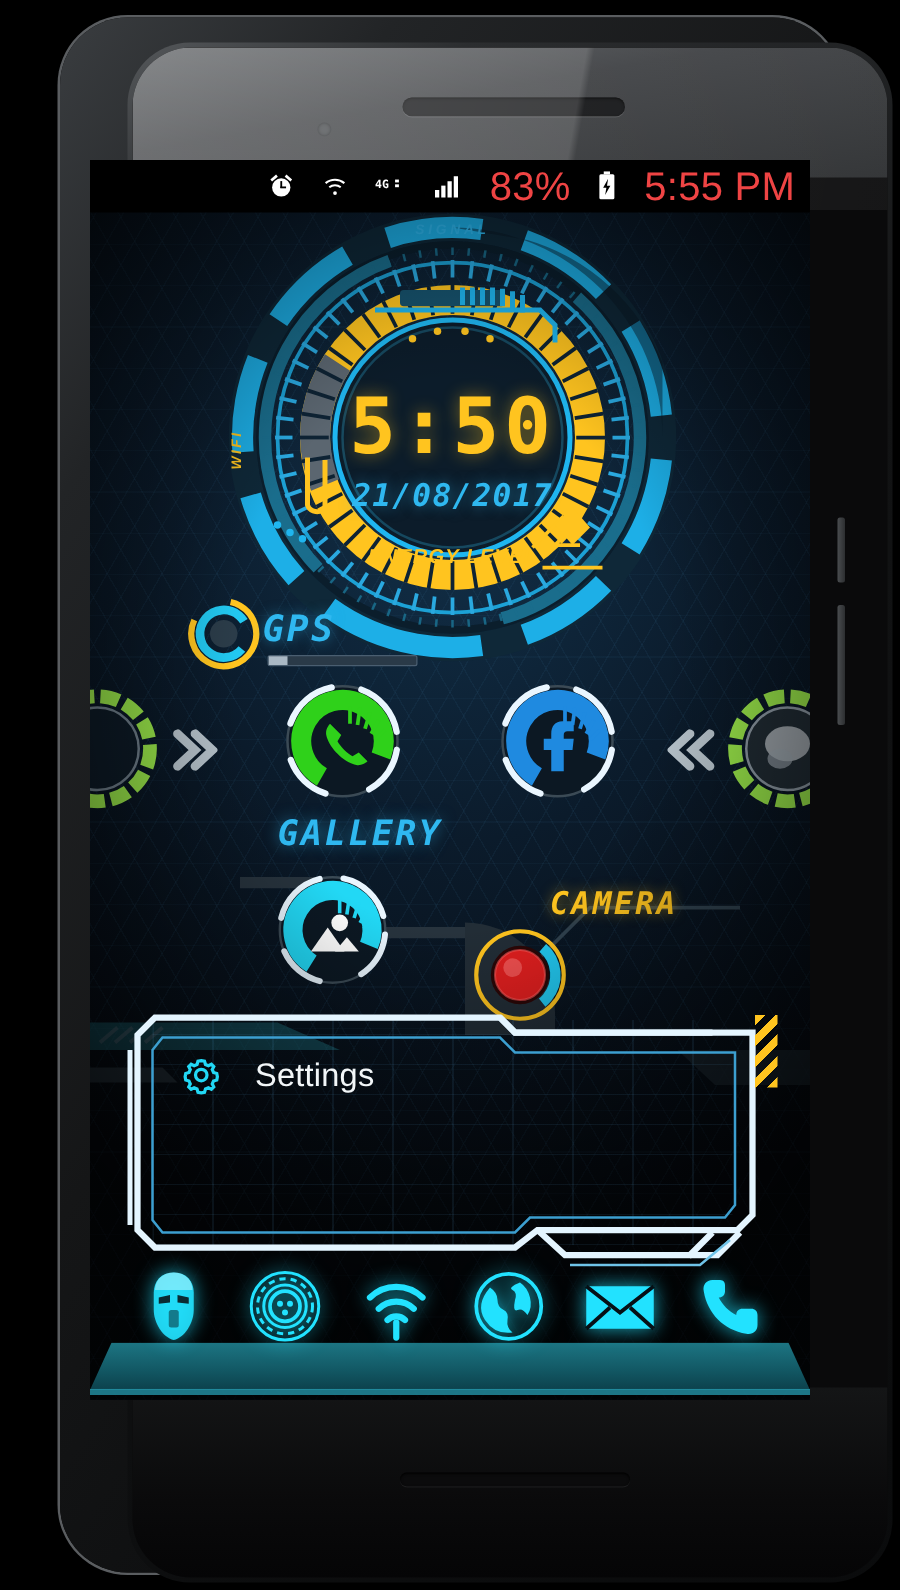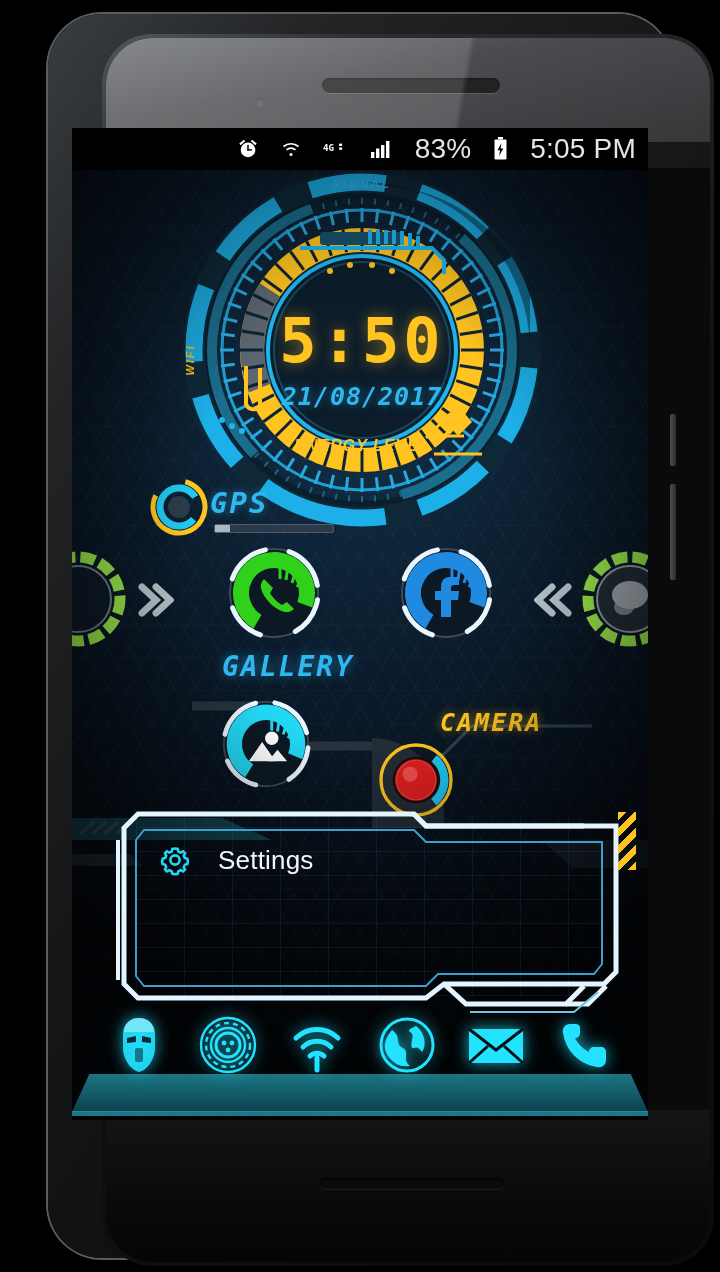--- a/index.html
+++ b/index.html
@@ -84,21 +84,21 @@
     position:absolute; inset:0;
     background:radial-gradient(ellipse 75% 55% at 50% 40%, rgba(0,0,0,0) 40%, rgba(0,0,0,.72) 100%);
   }
 
   
   .statusbar{
     position:absolute; left:0; top:0; width:100%; height:42px;
     background:#000; display:flex; align-items:center; justify-content:flex-end;
     padding-right:12px; gap:22px; z-index:40;
   }
-  .sb-txt{ color:#e5e5e5; font-size:28px; letter-spacing:.2px; }
+  .sb-txt{ color:#ef4444; font-size:32px; letter-spacing:.2px; }
   .sb-ico{ display:flex; align-items:center; }
   .sb-ico svg{ display:block; }
 
   
   .clockw{ position:absolute; left:110px; top:42px; width:360px; height:360px; }
   .clockw svg{ position:absolute; inset:0; }
   .lbl-signal{
     position:absolute; left:50%; top:8px; transform:translateX(-50%);
     color:#2fb8f0; font-size:11px; letter-spacing:3px; font-weight:bold;
     font-style:italic; font-family:"Liberation Sans",sans-serif;
@@ -159,21 +159,21 @@
     color:#ffc41f; font-size:25px; font-weight:bold; font-style:italic;
     letter-spacing:2px; font-family:"DejaVu Sans Mono", monospace;
     text-shadow:0 0 10px rgba(255,196,31,.5);
   }
 
   
   .decor{ position:absolute; inset:0; pointer-events:none; }
 
   
   .popup{
-    position:absolute; left:42px; top:672px; width:516px; height:220px; z-index:30;
+    position:absolute; left:28px; top:672px; width:516px; height:220px; z-index:30;
   }
   .popup-frame{ position:absolute; inset:0; }
   .popup-body{
     position:absolute; left:22px; top:16px; width:464px; height:180px;
     background:linear-gradient(180deg,#112338 0%,#0e2034 55%,#0b1b2d 100%);
     background-image:
       repeating-linear-gradient(0deg, rgba(80,150,200,.10) 0 1px, transparent 1px 24px),
       repeating-linear-gradient(90deg, rgba(80,150,200,.10) 0 1px, transparent 1px 48px);
   }
   .menu-list{ position:absolute; left:22px; top:34px; width:440px; }
@@ -284,21 +284,21 @@
         </svg>
       </span>
       <span class="sb-txt">83%</span>
       <span class="sb-ico">
         <svg width="15" height="24" viewBox="0 0 14 24" fill="#fff">
           <rect x="4.5" y="0" width="5" height="2.4"></rect>
           <rect x="1" y="2.4" width="12" height="20" rx="1.2"></rect>
           <path d="M8 6 L4 13.2 L6.6 13.2 L5.6 19 L9.8 11.6 L7.1 11.6 Z" fill="#000"></path>
         </svg>
       </span>
-      <span class="sb-txt">5:05 PM</span>
+      <span class="sb-txt">5:55 PM</span>
     </div>
 
     <div class="clockw">
       <svg viewBox="0 0 360 360">
         <defs>
           <clipPath id="halfTop">
               <rect x="0" y="0" width="360" height="185"></rect>
             </clipPath>
         </defs>
 

